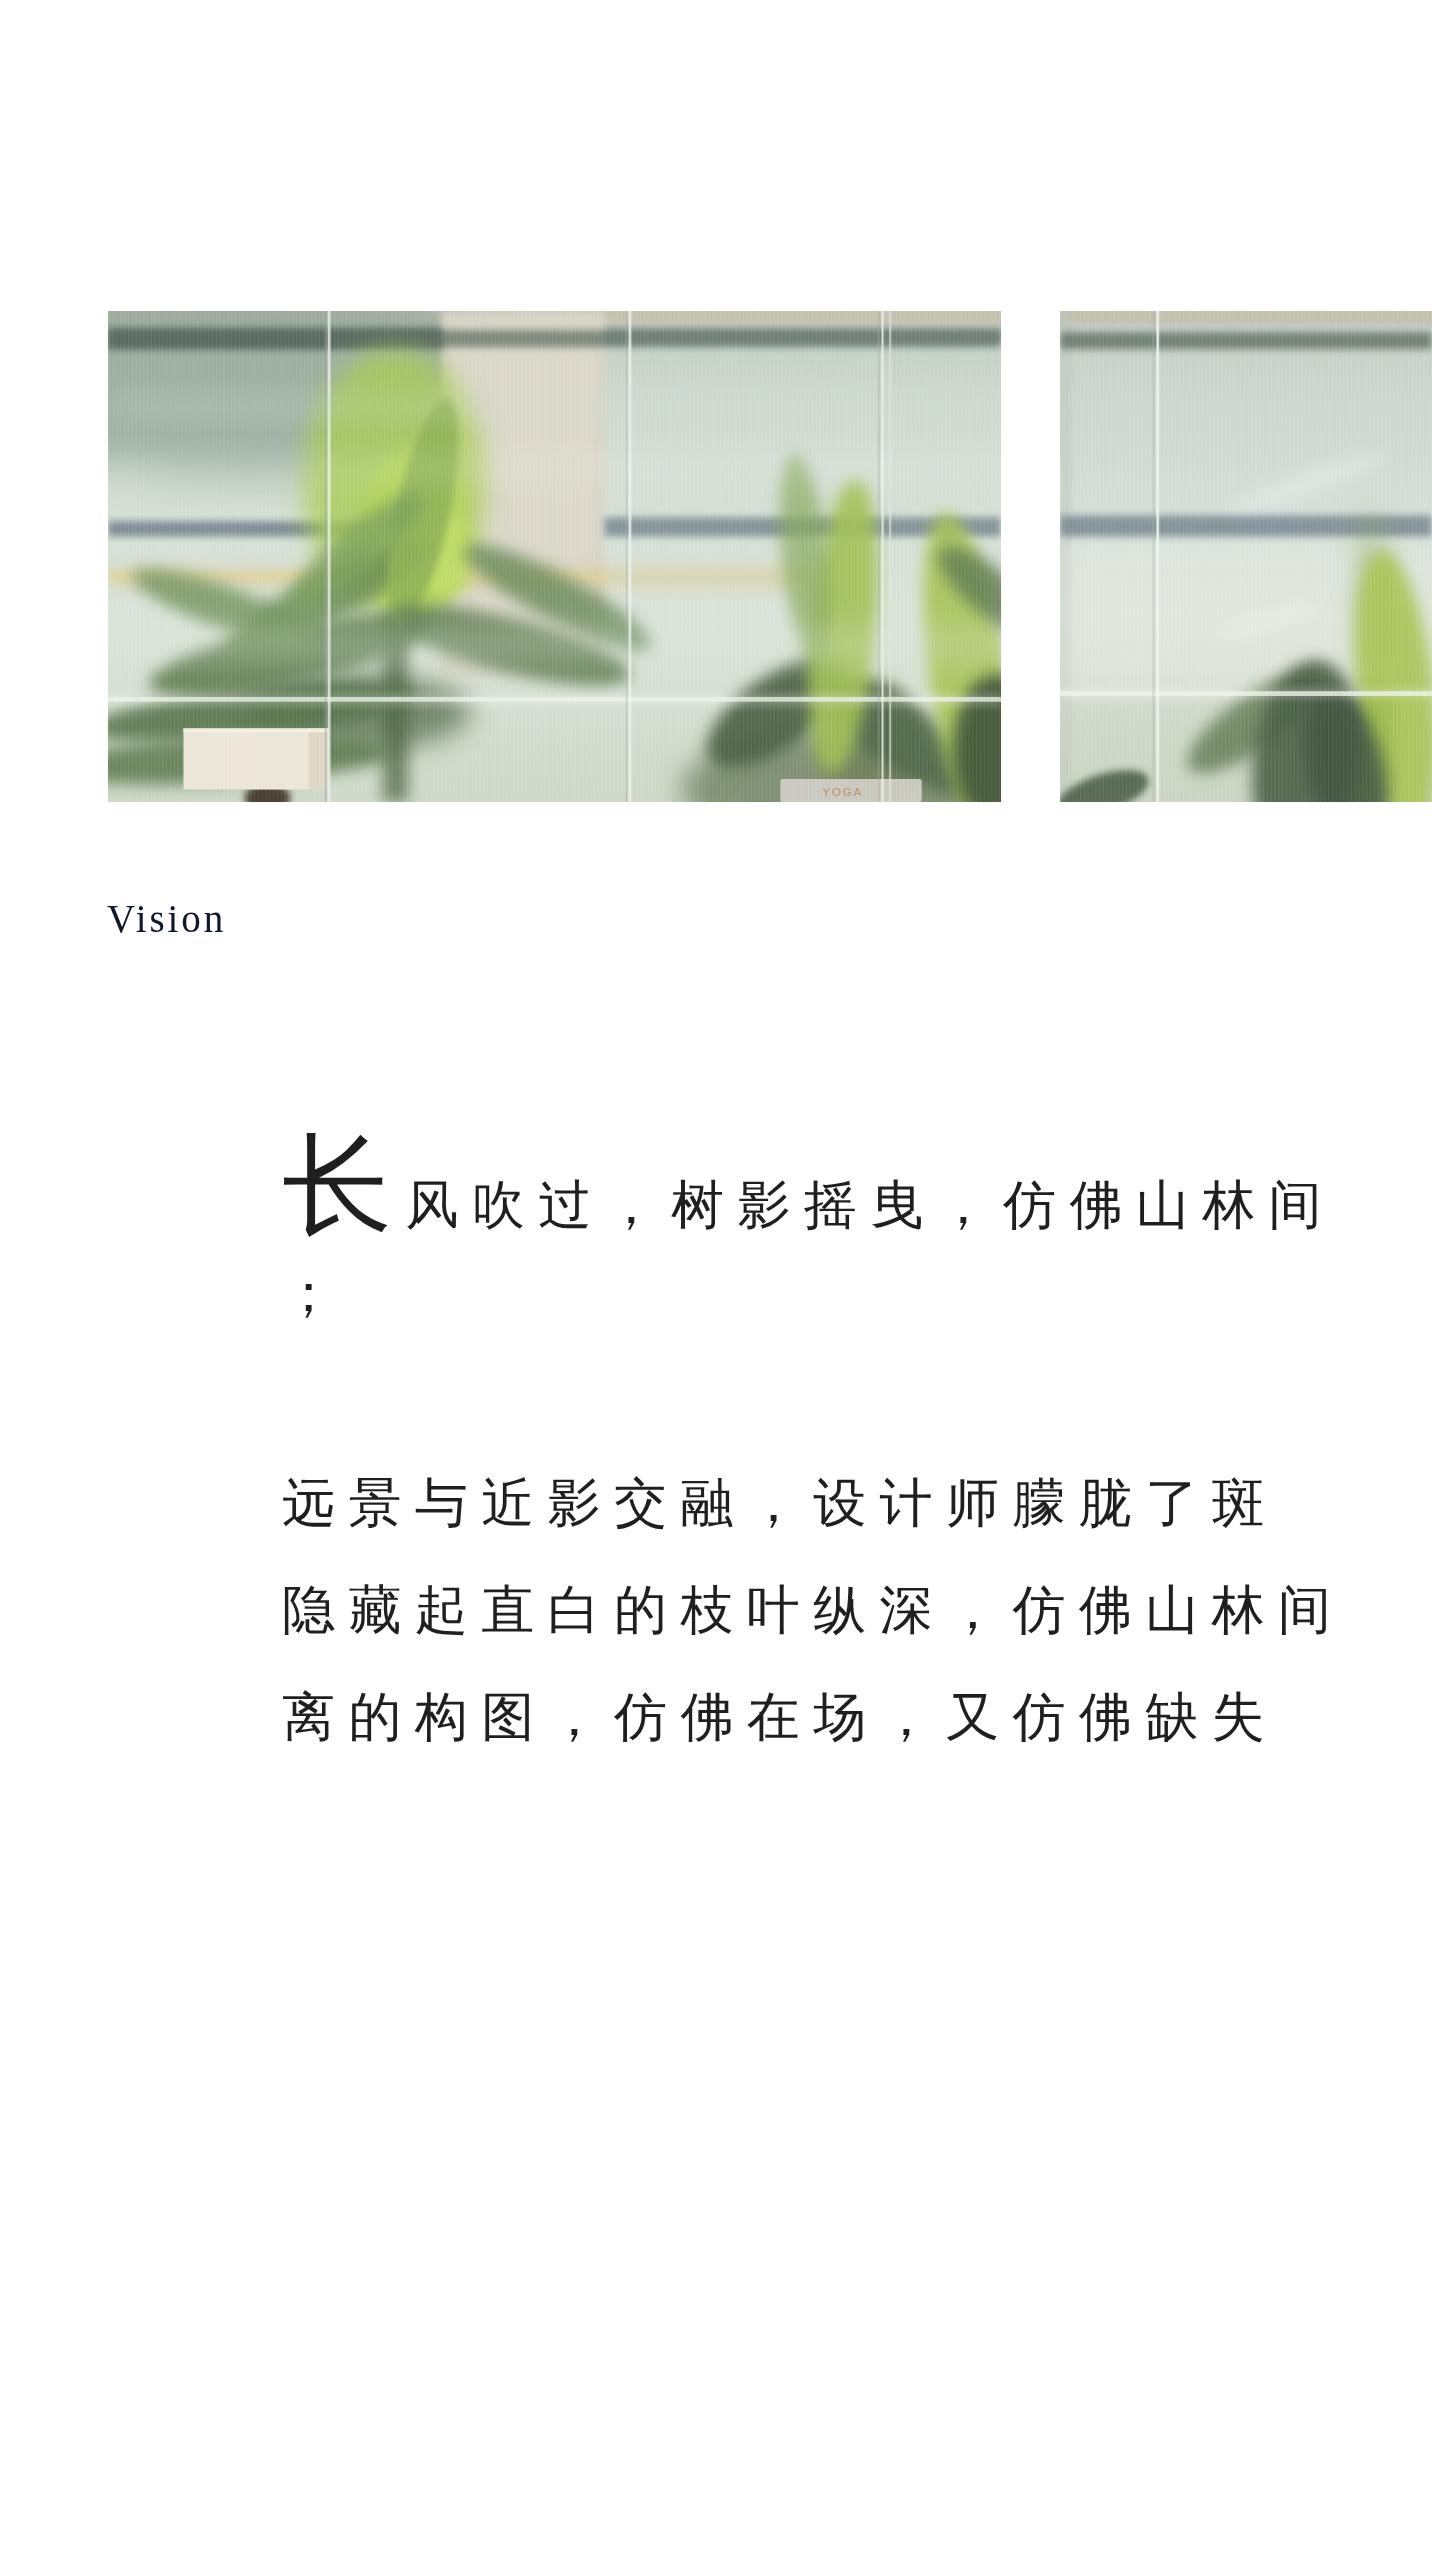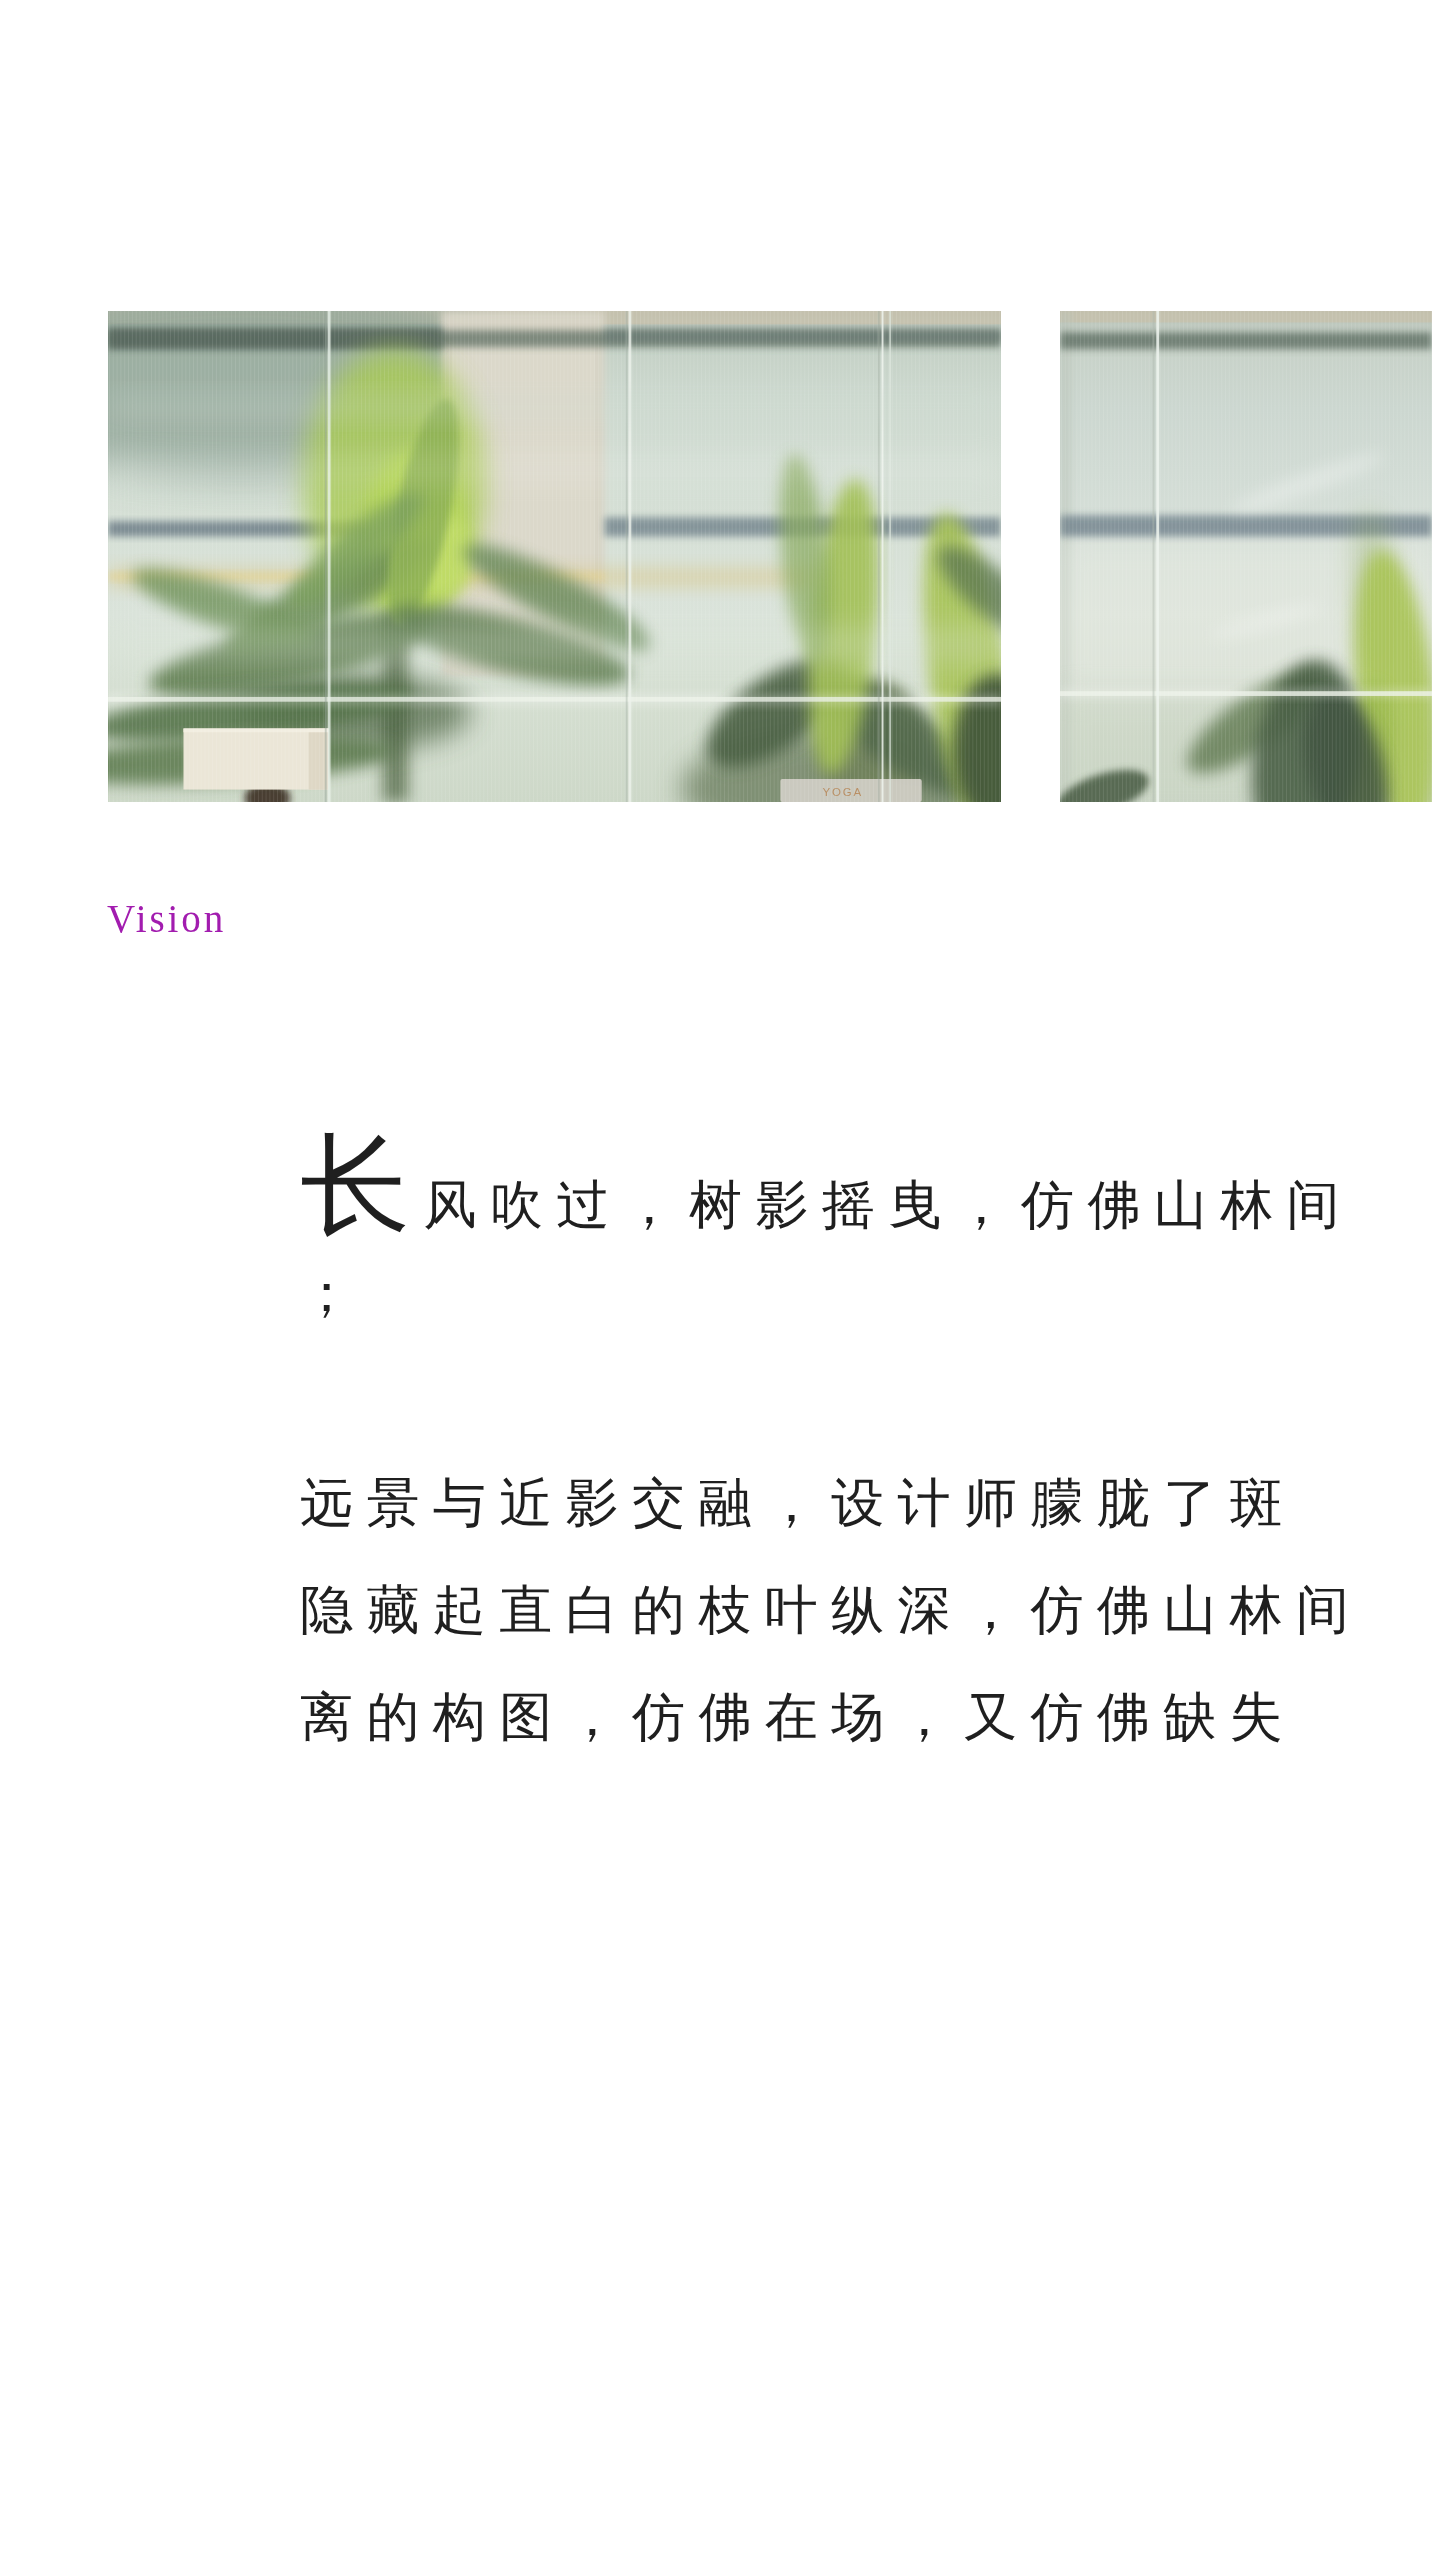--- a/index.html
+++ b/index.html
@@ -19,28 +19,28 @@
   .photo svg { display: block; width: 100%; height: 100%; }
 
   
   .vision {
     position: absolute;
     left: 107px;
     top: 899px;
     font-size: 39px;
     line-height: 1;
     letter-spacing: 2.9px;
-    color: #a21caf;
+    color: #0f172a;
     font-family: Liberation Serif, serif;
   }
 
   
   .article {
     position: absolute;
-    left: 300px;
+    left: 282px;
     top: 1133px;
     width: 1088px;
     color: #1f1f1f;
     font-size: 53px;
     letter-spacing: 13.4px;
   }
   .line {
     height: 107px;
     line-height: 107px;
     white-space: nowrap;

